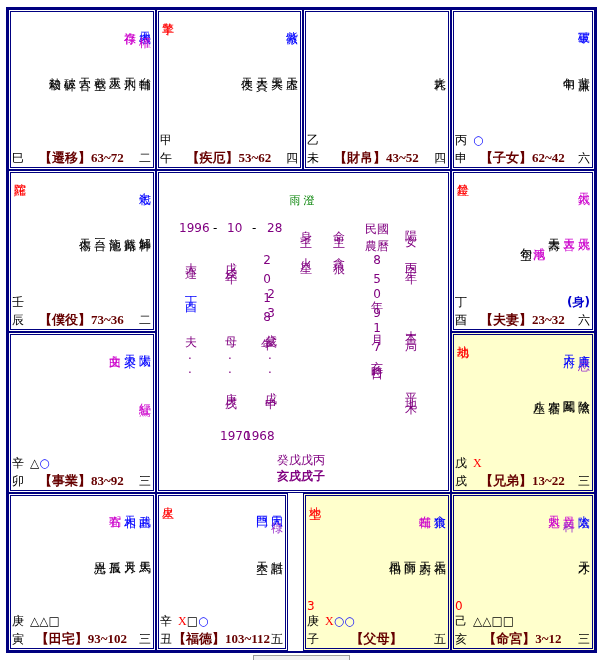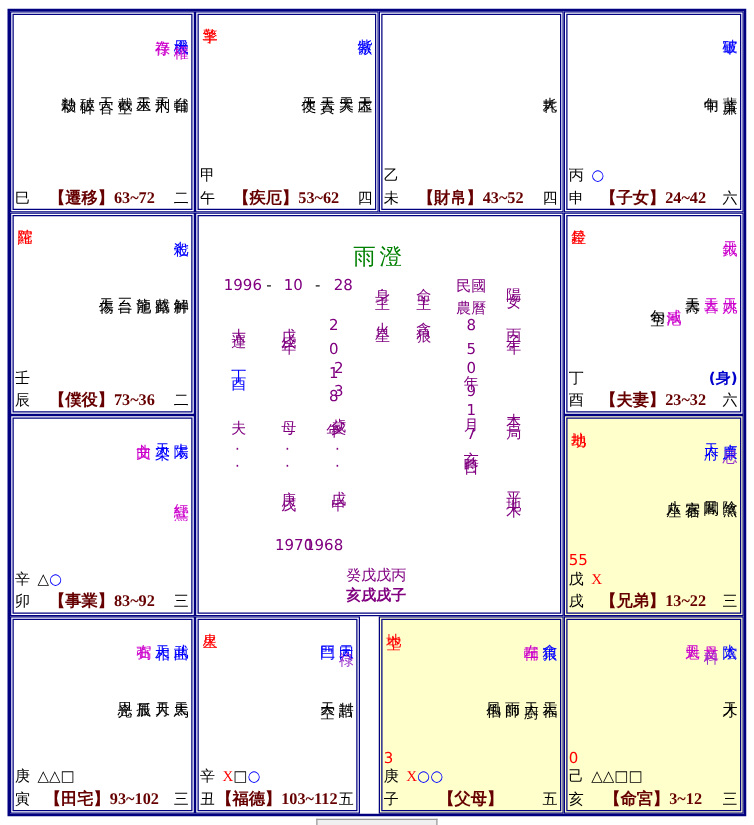--- a/index.html
+++ b/index.html
@@ -15,21 +15,21 @@
   .c-blue{color:#0000ff;} .c-red{color:#ff0000;} .c-mag{color:#cc00cc;} .c-black{color:#000;} .c-purple{color:#9933cc;}
   .cell-bottom{position:absolute;left:3px;right:4px;bottom:2px;font-size:12px;}
   .row2{display:flex;justify-content:space-between;align-items:flex-end;}
   .palace-name{font-weight:bold;color:#660000;font-family:"Liberation Serif",serif;font-size:13px;}
   .marks{margin-left:6px;}
   .mk-x{color:#ff0000;font-family:"Liberation Serif",serif;}
   .mk-o{color:#0000ff;}
   .num-red{color:#ff0000;font-size:12px;}
   .shen{color:#0000cc;font-weight:bold;}
   .center{position:absolute;left:148px;top:161px;width:295px;height:323px;box-sizing:border-box;border:1px solid #000080;outline:1px solid #000080;outline-offset:-3px;background:#fff;color:#800080;}
-  .ctitle{position:absolute;left:0;right:0;top:22px;text-align:center;color:#008000;font-size:18px;letter-spacing:3px;}
+  .ctitle{position:absolute;left:0;right:0;top:22px;text-align:center;color:#008000;font-size:11px;letter-spacing:3px;}
   .col{position:absolute;writing-mode:vertical-rl;text-orientation:upright;font-size:12px;line-height:12px;letter-spacing:5px;}
   .blue{color:#0000ff;}
   .ctext{position:absolute;font-size:12px;}
   .footer-btn{position:absolute;left:253px;top:655px;width:95px;height:8px;border:1px solid #999;border-bottom:none;background:#f0f0f0;}
   .cursor{position:absolute;left:527px;top:592px;width:0;height:0;}
 </style>
 </head>
 <body>
 
 <div class="board">
@@ -103,21 +103,21 @@
       <div class="stars-minor">
         <span class="star c-black">蜚廉</span>
         <span class="star c-black">旬中</span>
       </div>
       <div class="cell-bottom">
         <div class="row2">
           <span><span>丙</span><span class="marks"><span class="mk-x"></span><span class="mk-o">○</span></span></span>
         </div>
         <div class="row2">
           <span>申</span>
-          <span class="palace-name">【子女】24~42</span>
+          <span class="palace-name">【子女】62~42</span>
           <span>六</span>
         </div>
       </div>
     </div>
 
   <div class="cell" style="left:0;top:161px;width:148px;height:162px;">
       <div class="stars-main">
         <div><span class="star c-blue">七殺</span></div>
       </div>
       <div class="stars-left">
@@ -195,21 +195,20 @@
       <div class="stars-left">
         <span class="star c-red">地劫</span>
       </div>
       <div class="stars-minor">
         <span class="star c-black">陰煞</span>
         <span class="star c-black">鳳閣</span>
         <span class="star c-black">寡宿</span>
         <span class="star c-black">八座</span>
       </div>
       <div class="cell-bottom">
-        <div class="num-red">55</div>
         <div class="row2">
           <span><span>戊</span><span class="marks"><span class="mk-x">X</span><span class="mk-o"></span></span></span>
         </div>
         <div class="row2">
           <span>戌</span>
           <span class="palace-name">【兄弟】13~22</span>
           <span>三</span>
         </div>
       </div>
     </div>

